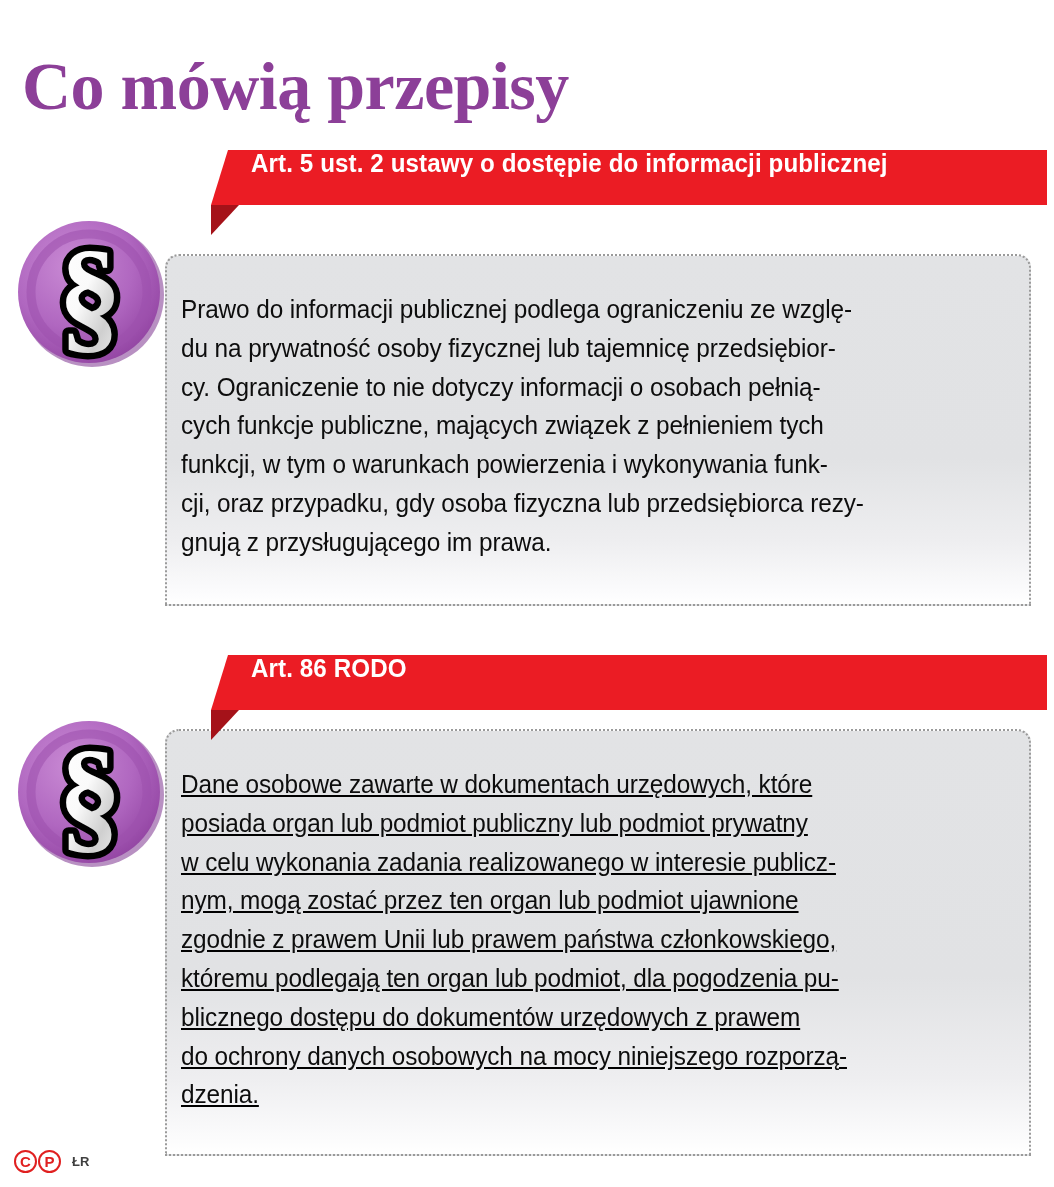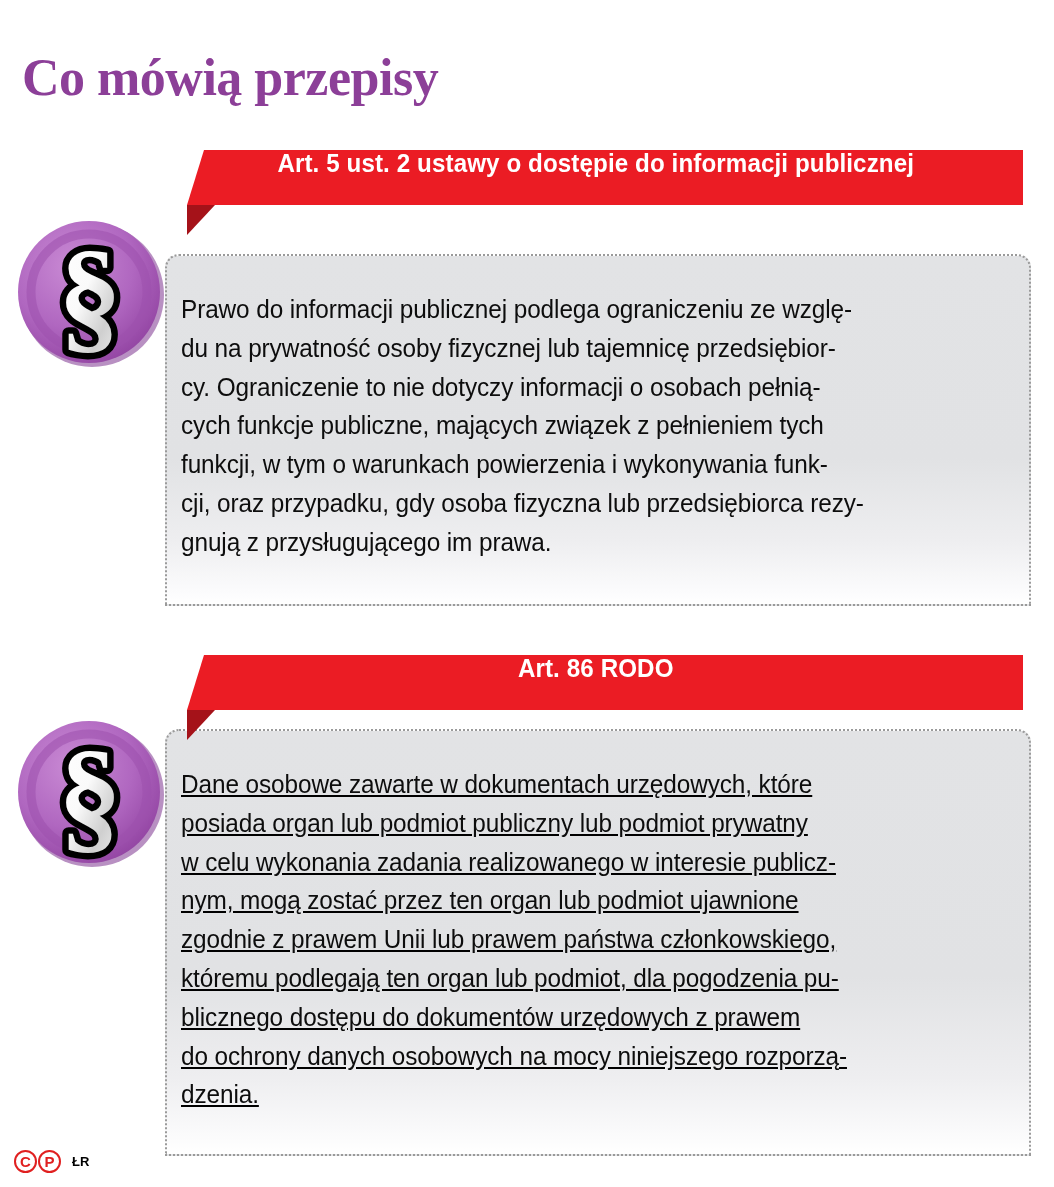--- a/index.html
+++ b/index.html
@@ -10,34 +10,34 @@
     font-family:"Liberation Sans", sans-serif;
     overflow:hidden;
   }
 
   
   .page-title{
     position:absolute;
     left:22px; top:52px;
     font-family:"Liberation Serif", serif;
     font-weight:700;
-    font-size:52px;
+    font-size:68px;
     line-height:1;
     color:#8c3f98;
     letter-spacing:-0.5px;
     white-space:nowrap;
   }
 
   
   .section{ position:absolute; left:0; width:1054px; }
   #section-0{ top:150px; }
   #section-1{ top:625px; }
 
   
-  .ribbon-wrap{ position:absolute; left:187px; top:0; height:62px;text-align:center; }
+  .ribbon-wrap{ position:absolute; left:211px; top:0; height:62px; }
   .ribbon-body{
     position:absolute; left:0; top:0; height:55px; width:100%;
     background:#eb1c24;
     clip-path: polygon(17px 0, 100% 0, 100% 100%, 0 100%);
   }
   .ribbon-text{
     position:relative;
     z-index:3;
     color:#ffffff;
     font-family:"Liberation Sans", sans-serif;
@@ -111,21 +111,21 @@
     font-weight:700;
     font-size:15px;
     line-height:18px;
     text-align:center;
     display:flex; align-items:center; justify-content:center;
   }
   .credit{
     font-family:"Liberation Sans", sans-serif;
     font-weight:700;
     font-size:13px;
-    color:#000000;
+    color:#404040;
   }
 </style>
 </head>
 <body>
 
 <div class="page-title">Co mówią przepisy</div>
 
 <div class="section" id="section-0">
 
   <div class="ribbon-wrap" id="ribbon-wrap-0" style="width:836px;">

